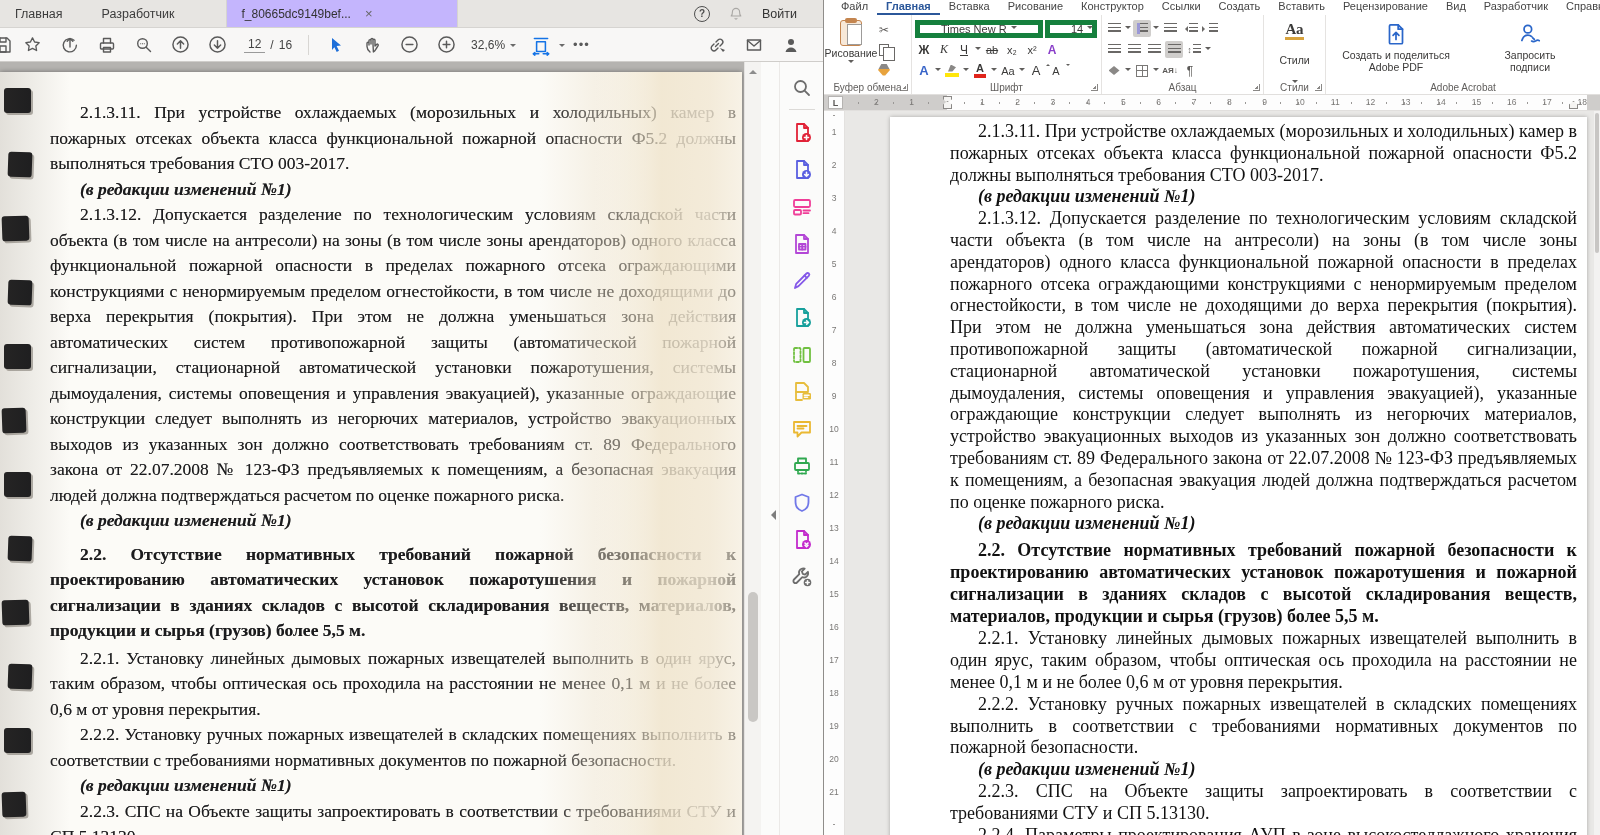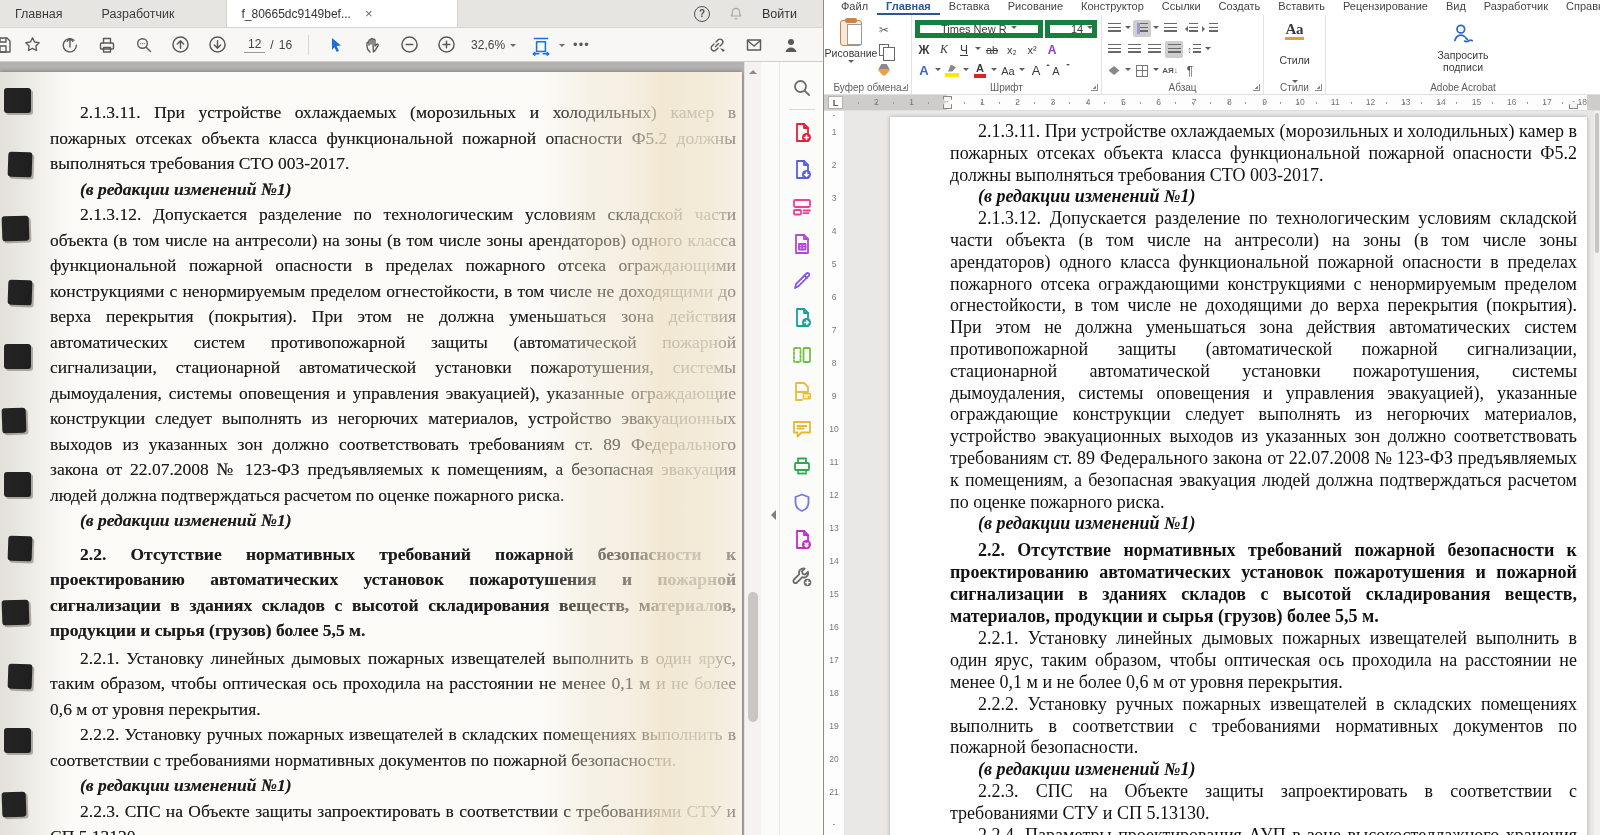--- a/index.html
+++ b/index.html
@@ -5,21 +5,21 @@
   * { box-sizing: border-box; margin: 0; padding: 0; }
   html,body { width:1600px; height:835px; overflow:hidden; }
   body { font-family:"Liberation Sans", sans-serif; }
   .screen { position:relative; width:1600px; height:835px; display:flex; background:#fff; overflow:hidden; }
 
   
   .acrobat { width:824px; flex:none; display:flex; flex-direction:column; overflow:hidden; border-right:1px solid #8f8d8a; }
   .acr-tabbar { height:28px; flex:none; background:#e7e5e2; border-bottom:1px solid #d6d4d1; display:flex; align-items:stretch; font-size:12.5px; color:#3c3c3c; }
   .acr-tab { display:flex; align-items:center; padding:0 24px; cursor:default; }
   .acr-tab.first { margin-left:-9px; }
-  .acr-doctab { display:flex; align-items:center; gap:14px; background:#ffffff; padding:0 14px; margin-left:28px; width:232px; border-left:1px solid #d6d4d1; border-right:1px solid #d6d4d1; font-size:12px; color:#333; }
+  .acr-doctab { display:flex; align-items:center; gap:14px; background:#c4b5fd; padding:0 14px; margin-left:28px; width:232px; border-left:1px solid #d6d4d1; border-right:1px solid #d6d4d1; font-size:12px; color:#333; }
   .acr-doctab .close { color:#666; font-size:13px; }
   .acr-tab-right { margin-left:auto; display:flex; align-items:center; gap:18px; padding-right:26px; }
   .help-circ { width:16px; height:16px; border:1.4px solid #4f4f4f; border-radius:50%; font-size:10px; display:flex; align-items:center; justify-content:center; color:#4f4f4f; font-weight:bold; }
   .signin { font-size:12.5px; color:#333; }
 
   .acr-toolbar { height:34px; flex:none; background:#f8f7f6; border-bottom:1px solid #cfcdca; display:flex; align-items:center; color:#5a5a5a; }
   .tb { width:37px; height:28px; display:flex; align-items:center; justify-content:center; flex:none; }
   .tb.half { width:22px; margin-left:-8px; }
   .sic { display:block; }
   .sic * { stroke:#5a5a5a; fill:none; stroke-width:1.4; stroke-linecap:round; stroke-linejoin:round; }
@@ -596,20 +596,28 @@
           <span class="styles-ic">Аа</span>
           <span>Стили</span>
           <span class="dcar"></span>
         </div>
         <span class="grp-label">Стили</span>
         <span class="launcher"></span>
       </div>
 
 
       <div class="grp g-acro">
+        <div class="acrobtn">
+          <svg class="bic" width="26" height="26" viewBox="0 0 24 24">
+              <path d="M7 3.5h7l4 4V20a1 1 0 0 1-1 1H7a1 1 0 0 1-1-1V4.5a1 1 0 0 1 1-1z"></path>
+              <path d="M14 3.5v4h4"></path>
+              <path d="M12 17v-6.5M9.3 13.2L12 10.5l2.7 2.7"></path>
+            </svg>
+          <span style="width:110px">Создать и поделиться Adobe PDF</span>
+        </div>
         <div class="acrobtn">
           <svg class="bic" width="26" height="26" viewBox="0 0 24 24">
               <circle cx="10" cy="7.5" r="3.5"></circle>
               <path d="M4.5 18c.9-3.4 3-5 5.5-5 1.4 0 2.6.5 3.6 1.4"></path>
               <path d="M13.5 18.5c1.2.8 3 .3 4-.3 1-.7 2.2-.7 3 0"></path>
               <path d="M14.5 15.5l1.5 1.5"></path>
             </svg>
           <span style="width:72px">Запросить подписи</span>
         </div>
         <span class="grp-label">Adobe Acrobat</span>

